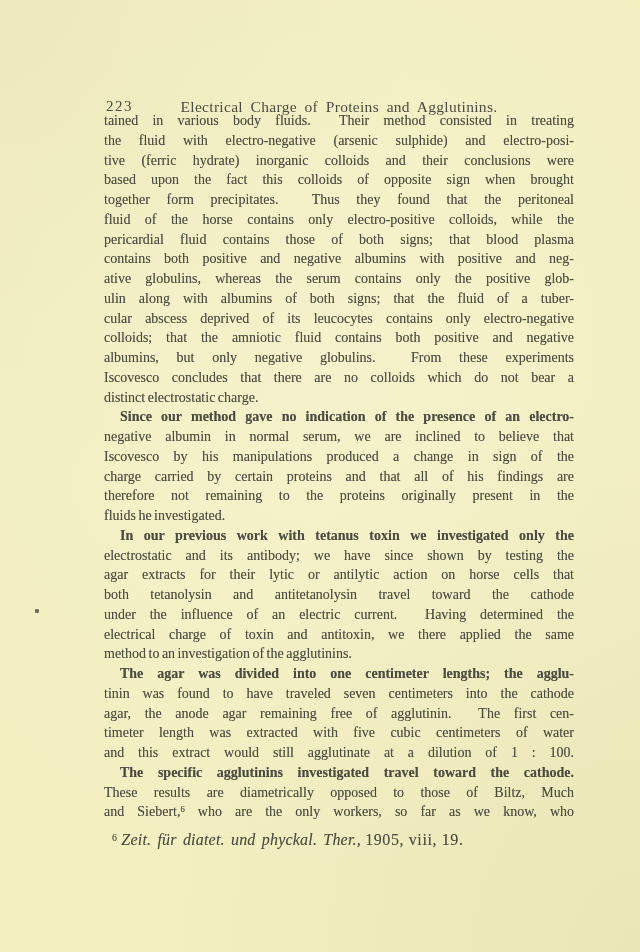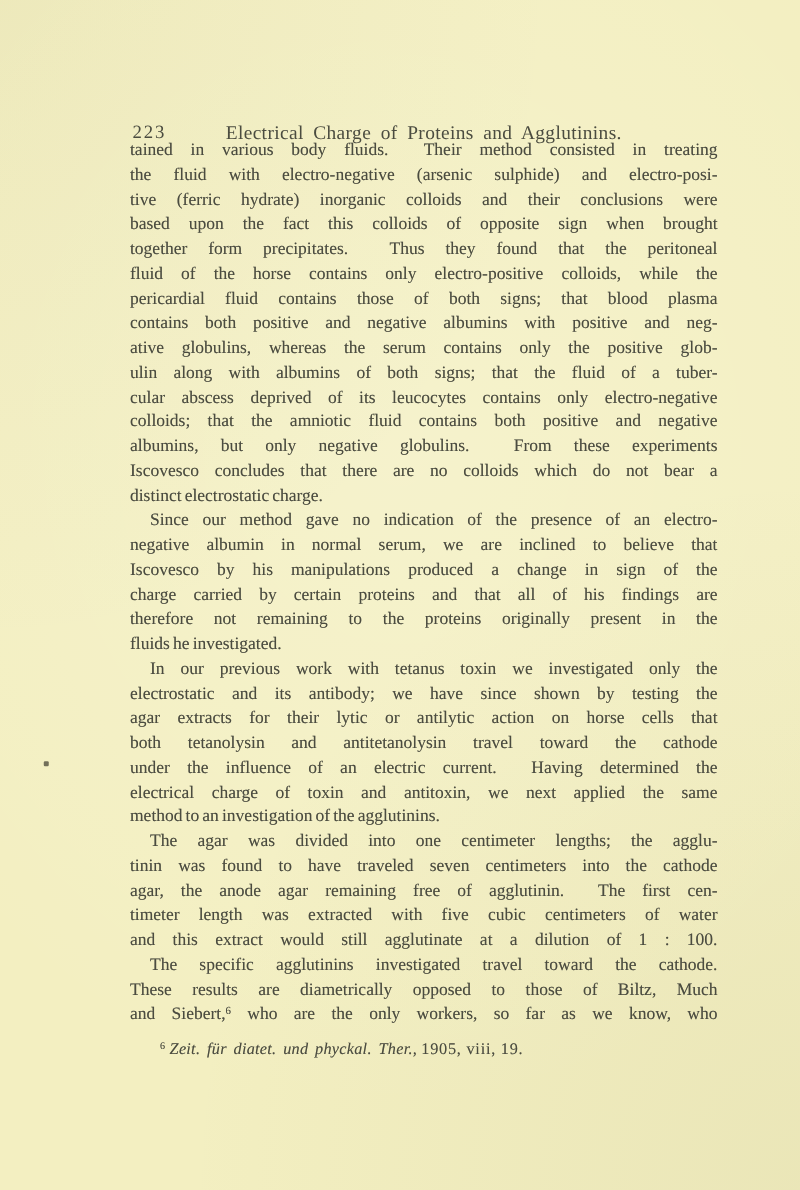--- a/index.html
+++ b/index.html
@@ -58,33 +58,34 @@
     white-space: nowrap;
     height: 19.75px;
     text-align: left;
   }
   .line.just {
     text-align: justify;
     text-align-last: justify;
   }
   .line.indent {
     text-indent: 16px;
+    font-weight: bold;
   }
   .line sup, .footnote sup {
     font-size: 0.62em;
     vertical-align: baseline;
     position: relative;
     top: -0.45em;
     line-height: 0;
   }
   .footnote {
     position: absolute;
-    left: 128px;
+    left: 112px;
     top: 831px;
-    font-size: 13px;
+    font-size: 16px;
     letter-spacing: 0.2px;
     color: var(--ink, #4b4c40);
     text-shadow: 0 0 0.5px rgba(75,76,64,0.4);
   }
   .footnote .src { font-style: italic; word-spacing: 2px; }
   .footnote .cite { font-style: normal; letter-spacing: 0.6px; }
   .speck {
     position: absolute;
     left: 35px;
     top: 609px;
@@ -125,21 +126,21 @@
       <div class="line just">negative albumin in normal serum, we are inclined to believe that</div>
       <div class="line just">Iscovesco by his manipulations produced a change in sign of the</div>
       <div class="line just">charge carried by certain proteins and that all of his findings are</div>
       <div class="line just">therefore not remaining to the proteins originally present in the</div>
       <div class="line">fluids he investigated.</div>
       <div class="line just indent">In our previous work with tetanus toxin we investigated only the</div>
       <div class="line just">electrostatic and its antibody; we have since shown by testing the</div>
       <div class="line just">agar extracts for their lytic or antilytic action on horse cells that</div>
       <div class="line just">both tetanolysin and antitetanolysin travel toward the cathode</div>
       <div class="line just">under the influence of an electric current.&nbsp; Having determined the</div>
-      <div class="line just">electrical charge of toxin and antitoxin, we next applied the same</div>
+      <div class="line just">electrical charge of toxin and antitoxin, we there applied the same</div>
       <div class="line">method to an investigation of the agglutinins.</div>
       <div class="line just indent">The agar was divided into one centimeter lengths; the agglu-</div>
       <div class="line just">tinin was found to have traveled seven centimeters into the cathode</div>
       <div class="line just">agar, the anode agar remaining free of agglutinin.&nbsp; The first cen-</div>
       <div class="line just">timeter length was extracted with five cubic centimeters of water</div>
       <div class="line just">and this extract would still agglutinate at a dilution of 1 : 100.</div>
       <div class="line just indent">The specific agglutinins investigated travel toward the cathode.</div>
       <div class="line just">These results are diametrically opposed to those of Biltz, Much</div>
       <div class="line just">and Siebert,<sup>6</sup> who are the only workers, so far as we know, who</div>
     </div>

